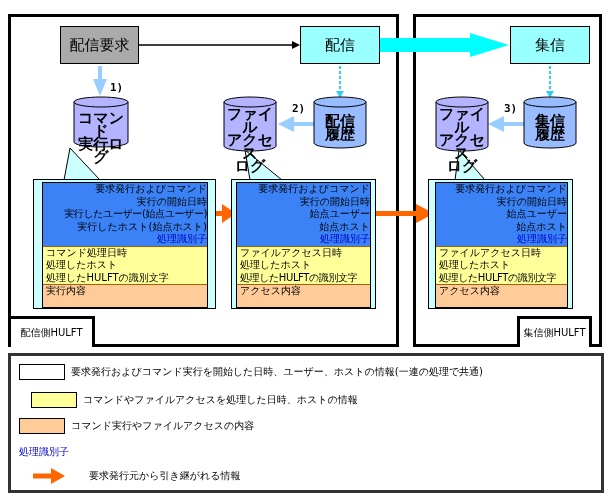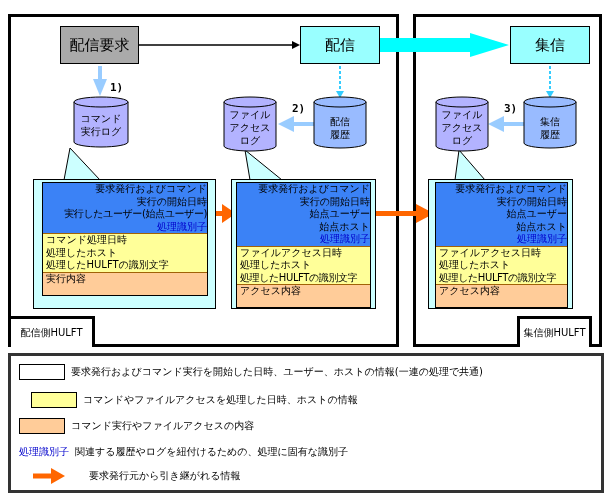--- a/index.html
+++ b/index.html
@@ -1,21 +1,21 @@
 <!DOCTYPE html>
 <html><head>
 <meta charset="utf-8">
 <style>
   html, body { margin:0; padding:0; background:#ffffff; }
   body { width:611px; height:503px; position:relative; overflow:hidden;
          font-family:"DejaVu Sans", sans-serif; font-size:10px; color:#000; }
   .abs { position:absolute; box-sizing:border-box; }
   .frame { border:3px solid #000; background:#fff; }
   .proc { border:1px solid #000; display:flex; align-items:center; justify-content:center; font-size:15px; }
-  .cyl-label { position:absolute; left:0; right:0; text-align:center; font-size:10px; line-height:13px; }
+  .cyl-label { position:absolute; left:0; right:0; text-align:center; font-size:15px; line-height:13px;font-weight:bold; }
   .callout { background:#ccffff; border:1px solid #000; }
   .info { background:#fff; border:1px solid #000; font-size:10px; line-height:12.5px; }
   .info .sec { padding-left:3px; border-top:1px solid #a16207; white-space:nowrap; }
   .info .sec:first-child { border-top:none; }
   .sec.white { background:#3b82f6;text-align:right; }
   .sec.yellow { background:#ffff99; }
   .sec.orange { background:#ffcc99; min-height:22px; }
   .blue { color:#0000cc; }
   .host-tag { border:3px solid #000; border-bottom:none; background:#fff; display:flex; align-items:center; justify-content:center; font-size:10px; }
   .legend { border:3px solid #333; background:#fff; }
@@ -115,20 +115,21 @@
 <div class="num" style="left:110px;top:81px;">1)</div>
 <div class="num" style="left:292px;top:102px;">2)</div>
 <div class="num" style="left:504px;top:102px;">3)</div>
 
 <div class="abs callout" style="left:33px;top:179px;width:183px;height:130px;">
   <div class="abs info" style="left:8px;top:2px;width:166px;">
     <div class="sec white">
       <div>要求発行およびコマンド</div>
       <div>実行の開始日時</div>
       <div style="letter-spacing:-0.4px;">実行したユーザー(始点ユーザー)</div>
+      <div>実行したホスト(始点ホスト)</div>
       <div class="blue">処理識別子</div>
     </div>
     <div class="sec yellow">
       <div>コマンド処理日時</div>
       <div>処理したホスト</div>
       <div>処理したHULFTの識別文字</div>
     </div>
     <div class="sec orange">
       <div>実行内容</div>
     </div>
@@ -183,21 +184,20 @@
   <div class="leg-row" style="top:36px;left:8px;padding-left:12px;">
     <div class="swatch" style="background:#ffff99;"></div>
     <span>コマンドやファイルアクセスを処理した日時、ホストの情報</span>
   </div>
   <div class="leg-row" style="top:62px;left:8px;">
     <div class="swatch" style="background:#ffcc99;"></div>
     <span>コマンド実行やファイルアクセスの内容</span>
   </div>
   <div class="leg-row" style="top:89px;left:8px;">
     <span class="blue" style="margin-right:6px;">処理識別子</span>
-    <span>関連する履歴やログを紐付けるための、処理に固有な識別子</span>
   </div>
   <div class="leg-row" style="top:112px;left:8px;">
     <svg width="60" height="16" style="margin-right:10px;">
       <rect x="14" y="5.5" width="22" height="5" fill="#ff6600"></rect>
       <polygon points="32,0 46,8 32,16" fill="#ff6600"></polygon>
     </svg>
     <span>要求発行元から引き継がれる情報</span>
   </div>
 </div>
 

